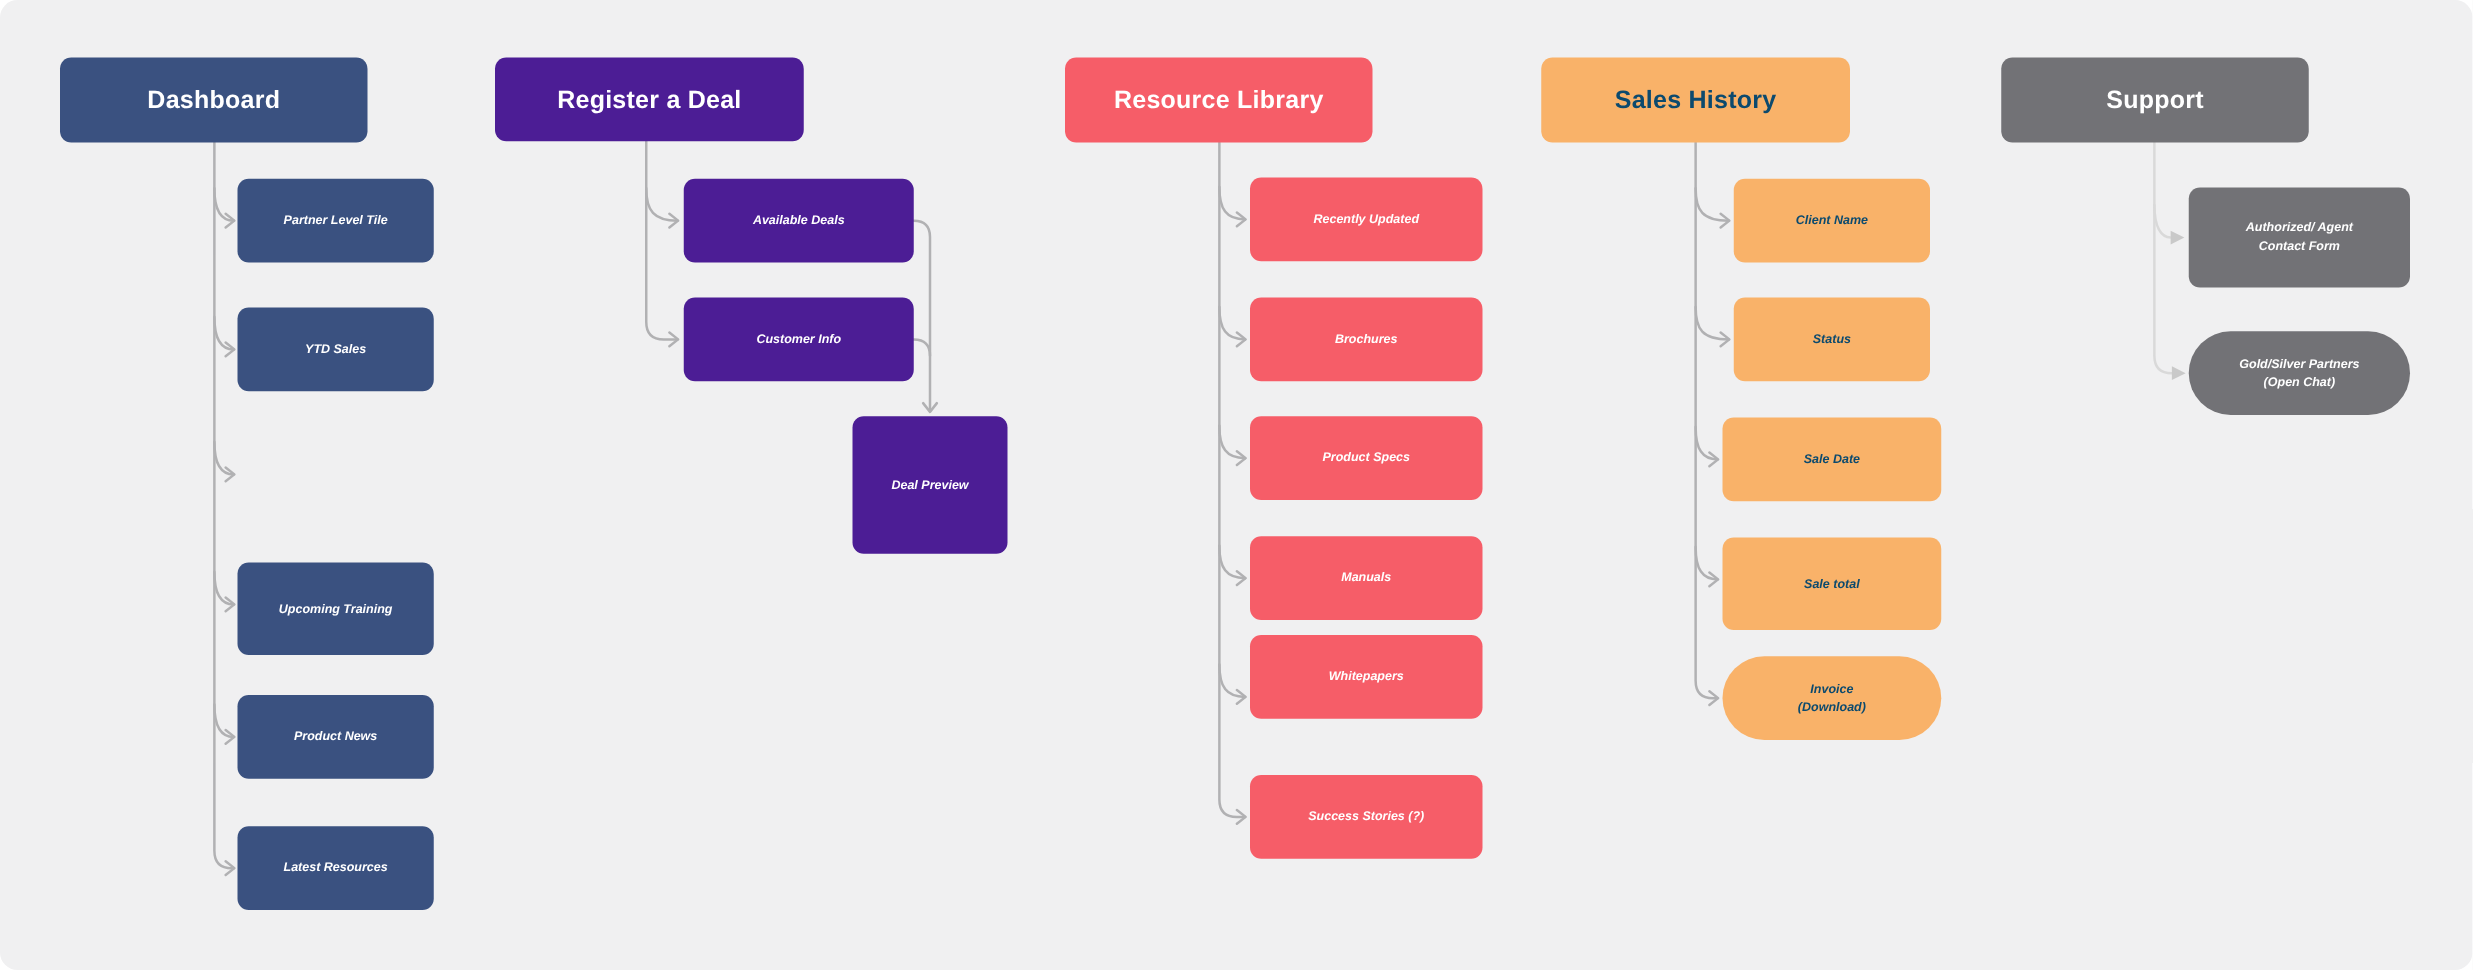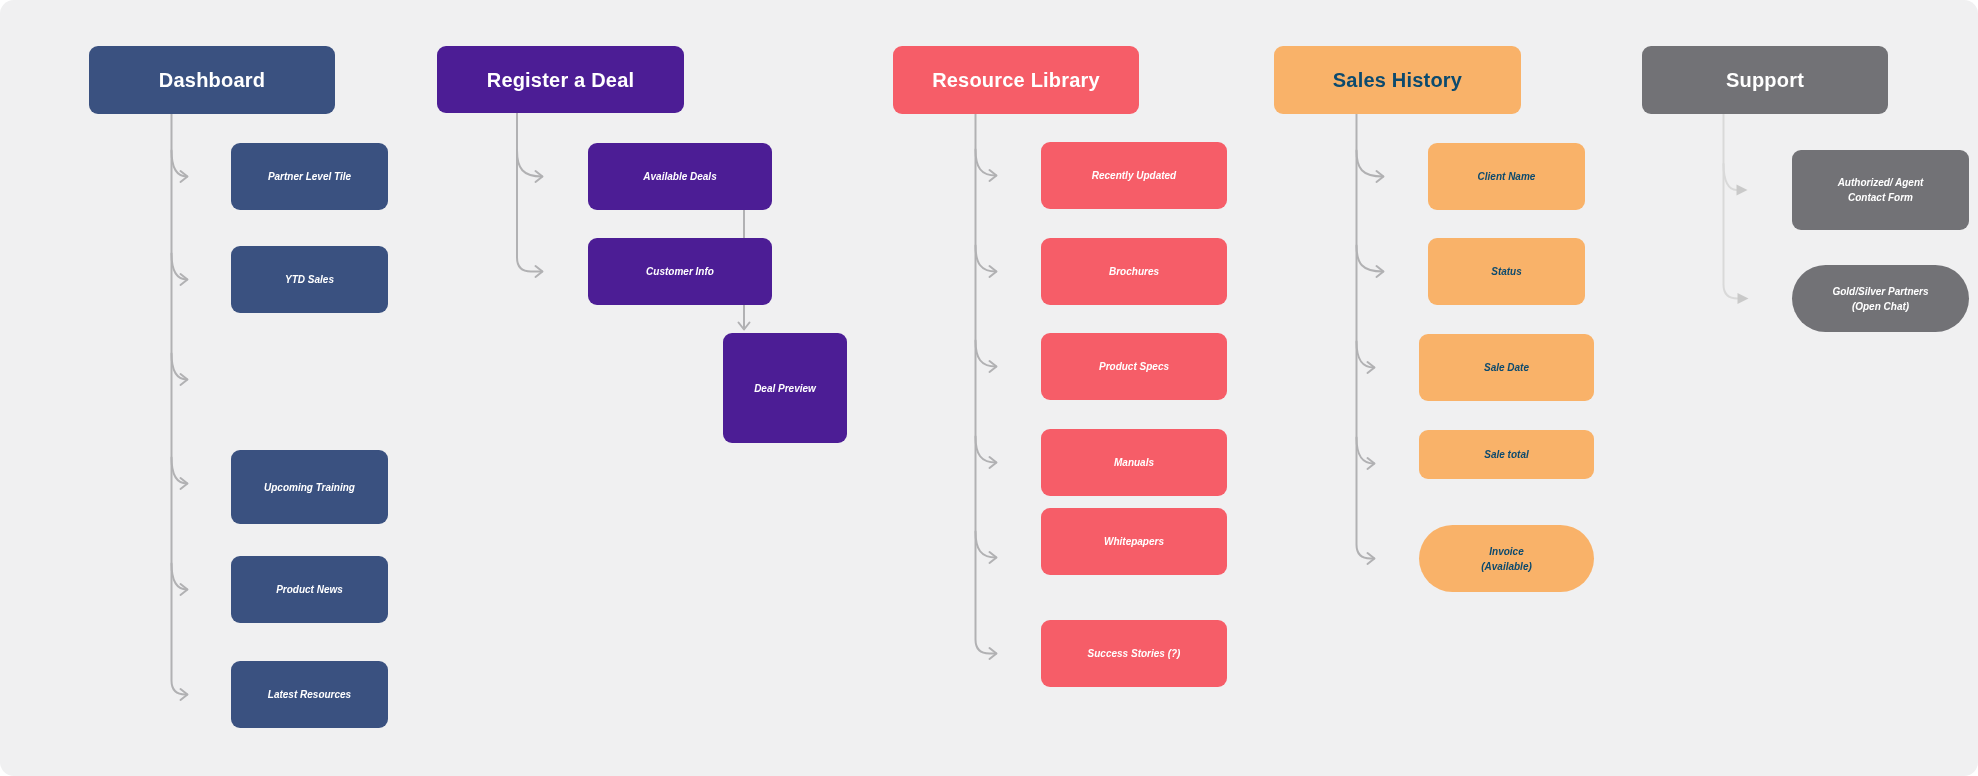--- a/index.html
+++ b/index.html
@@ -4,21 +4,21 @@
 <style>
   html,body{margin:0;padding:0;background:#ffffff;}
   body{width:1978px;height:776px;position:relative;font-family:"Liberation Sans",sans-serif;}
   .canvas{position:absolute;left:0;top:0;width:1978px;height:776px;background:#f0f0f1;border-radius:14px;overflow:hidden;}
   svg.wires{position:absolute;left:0;top:0;z-index:0;pointer-events:none;}
   .wire{stroke:#b1b1b3;stroke-width:2;fill:none;stroke-linecap:round;stroke-linejoin:round;}
   .wire-light{stroke:#d9d9d9;stroke-width:2;fill:none;stroke-linecap:round;stroke-linejoin:round;}
   .tri{fill:#c9c9c9;stroke:none;}
   .node{position:absolute;z-index:1;box-sizing:border-box;display:flex;align-items:center;justify-content:center;
         text-align:center;font-weight:700;color:#ffffff;border-radius:9px;padding:4px 10px;
-        white-space:pre-line;line-height:1.5;cursor:default;margin-left:41px;}
+        white-space:pre-line;line-height:1.5;cursor:default;}
   .head{font-size:20px;letter-spacing:.2px;}
   .item{font-size:10px;font-style:italic;}
   .pill{border-radius:34px;}
   .c-navy{background:#3a5180;}
   .c-blue{background:#4c1d95;}
   .c-coral{background:#f65d68;}
   .c-orange{background:#f9b269;color:#0c4a6e;}
   .c-gray{background:#727276;}
 </style>
 </head>
@@ -106,23 +106,23 @@
   <div class="node item c-coral" style="left:1000px;top:238px;width:186px;height:67px">Brochures</div>
   <div class="node item c-coral" style="left:1000px;top:333px;width:186px;height:67px">Product Specs</div>
   <div class="node item c-coral" style="left:1000px;top:429px;width:186px;height:67px">Manuals</div>
   <div class="node item c-coral" style="left:1000px;top:508px;width:186px;height:67px">Whitepapers</div>
   <div class="node item c-coral" style="left:1000px;top:620px;width:186px;height:67px">Success Stories (?)</div>
 
   <div class="node head c-orange" style="left:1233px;top:46px;width:247px;height:68px">Sales History</div>
   <div class="node item c-orange" style="left:1387px;top:143px;width:157px;height:67px">Client Name</div>
   <div class="node item c-orange" style="left:1387px;top:238px;width:157px;height:67px">Status</div>
   <div class="node item c-orange" style="left:1378px;top:334px;width:175px;height:67px">Sale Date</div>
-  <div class="node item c-orange" style="left:1378px;top:430px;width:175px;height:49px">Sale total</div>
+  <div class="node item c-orange" style="left:1378px;top:430px;width:175px;height:74px">Sale total</div>
   <div class="node item pill c-orange" style="left:1378px;top:525px;width:175px;height:67px">Invoice
-(Available)</div>
+(Download)</div>
 
   <div class="node head c-gray" style="left:1601px;top:46px;width:246px;height:68px">Support</div>
   <div class="node item c-gray" style="left:1751px;top:150px;width:177px;height:80px">Authorized/ Agent
 Contact Form</div>
   <div class="node item pill c-gray" style="left:1751px;top:265px;width:177px;height:67px">Gold/Silver Partners
 (Open Chat)</div>
 
 </div>
 
 </body></html>

